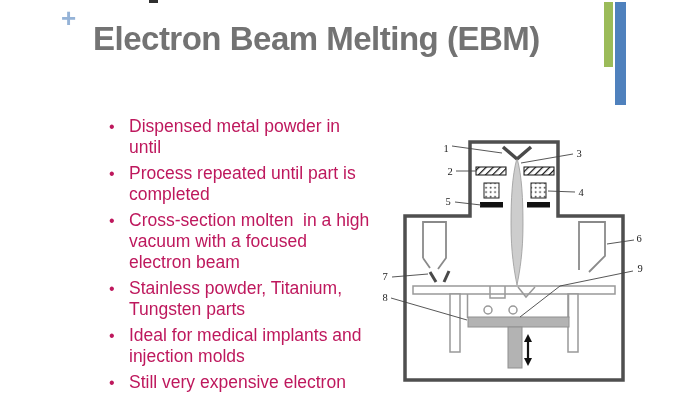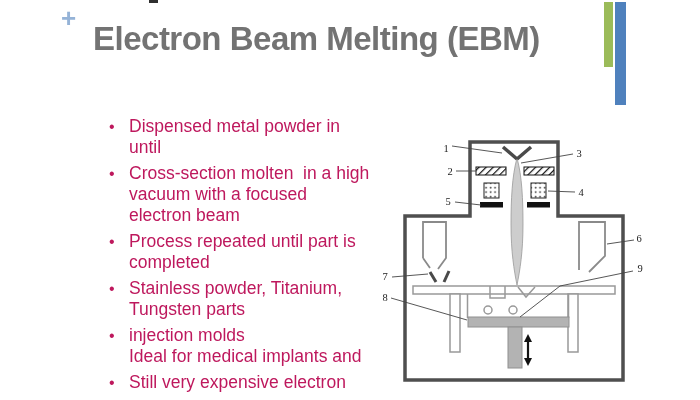--- a/index.html
+++ b/index.html
@@ -63,35 +63,35 @@
   <h1 class="title">Electron Beam Melting (EBM)</h1>
   <div class="accent-bar green"></div>
   <div class="accent-bar blue"></div>
 
   <ul class="bullets">
     <li>
       <div class="bl">Dispensed metal powder in</div>
       <div class="bl">until</div>
     </li>
     <li>
+      <div class="bl">Process repeated until part is</div>
+      <div class="bl">completed</div>
+    </li>
+    <li>
       <div class="bl">Cross-section molten  in a high</div>
       <div class="bl">vacuum with a focused</div>
       <div class="bl">electron beam</div>
-    </li>
-    <li>
-      <div class="bl">Process repeated until part is</div>
-      <div class="bl">completed</div>
     </li>
     <li>
       <div class="bl">Stainless powder, Titanium,</div>
       <div class="bl">Tungsten parts</div>
     </li>
     <li>
+      <div class="bl">Ideal for medical implants and</div>
       <div class="bl">injection molds</div>
-      <div class="bl">Ideal for medical implants and</div>
     </li>
     <li>
       <div class="bl">Still very expensive electron</div>
     </li>
   </ul>
 
   <div class="diagram">
     <svg width="294" height="266" viewBox="0 0 294 266">
       <defs>
         <pattern id="hatch" width="5" height="5" patternUnits="userSpaceOnUse" patternTransform="rotate(45)">

